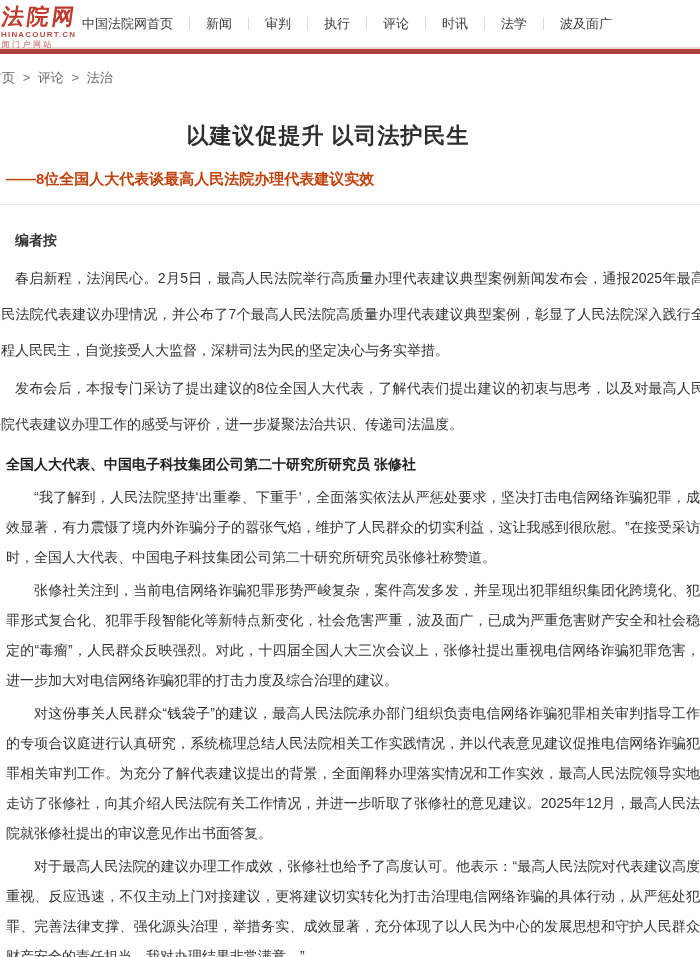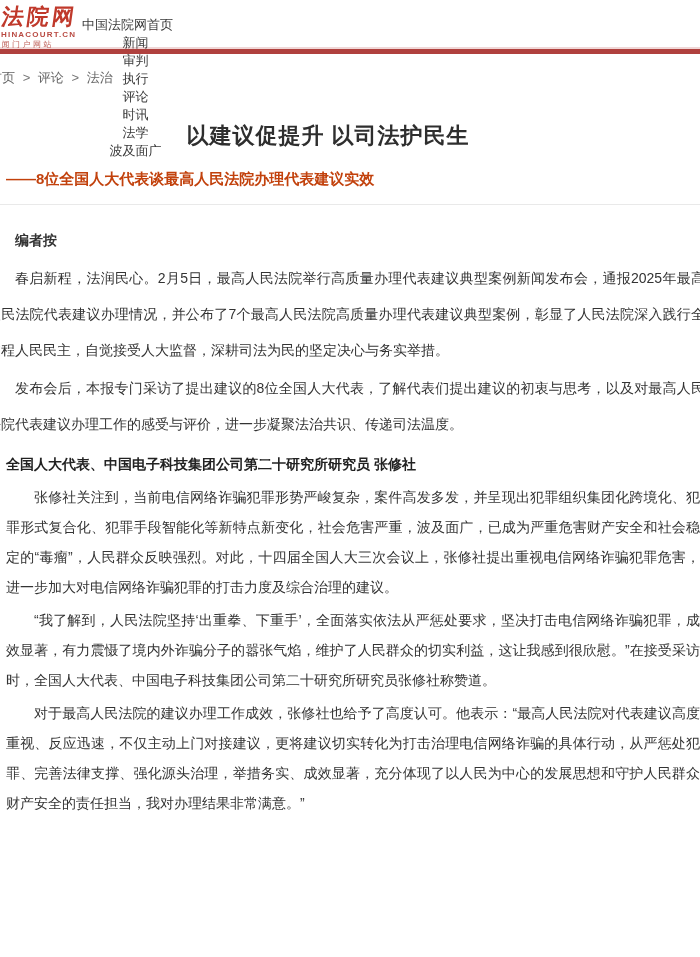--- a/index.html
+++ b/index.html
@@ -6,21 +6,21 @@
   body{width:700px;height:957px;overflow:hidden;font-family:"Liberation Sans",sans-serif;color:#333;}
   .viewport{position:relative;width:700px;height:957px;overflow:hidden;background:#fff;}
 
   
   .topbar{position:relative;height:47px;background:#fff;}
   .logo{position:absolute;left:0;top:4px;line-height:1.15;white-space:nowrap;}
   .logo-cn{font-size:22px;font-weight:bold;color:var(--logo_red,#c0392b);letter-spacing:3px;
            transform:skewX(-8deg);margin-left:-48px;font-family:"Liberation Serif",serif;}
   .logo-en{font-size:8px;font-weight:bold;color:#b94a42;letter-spacing:1.2px;margin-left:-6px;margin-top:1px;}
   .logo-tag{font-size:8px;color:#c0635c;letter-spacing:2.5px;margin-left:-9px;margin-top:1px;}
-  .nav{position:absolute;left:82px;top:16px;height:47px;display:flex;align-items:center;font-size:13px;color:#3a3a3a;flex-direction:column;}
+  .nav{position:absolute;left:82px;top:0;height:47px;display:flex;align-items:center;font-size:13px;color:#3a3a3a;}
   .nav a{color:#3a3a3a;text-decoration:none;padding:0 16px;white-space:nowrap;cursor:pointer;}
   .nav a:first-child{padding-left:0;}
   .nav-sep{width:1px;height:13px;background:var(--nav_sep,#d9d9d9);}
 
   .redline{height:5px;border-top:2px solid var(--rule_light,#f0d7d7);background:var(--brand_red,#b0413e);}
 
   .breadcrumb{margin:15px 0 0 -11px;font-size:13px;color:#666;white-space:nowrap;}
   .breadcrumb a{color:#666;text-decoration:none;cursor:pointer;}
   .bc-sep{margin:0 4px;color:#777;}
 
@@ -88,18 +88,19 @@
     <div class="divider"></div>
 
     <section class="editor">
       <p class="ed-head">编者按</p>
       <p>春启新程，法润民心。2月5日，最高人民法院举行高质量办理代表建议典型案例新闻发布会，通报2025年最高人民法院代表建议办理情况，并公布了7个最高人民法院高质量办理代表建议典型案例，彰显了人民法院深入践行全过程人民民主，自觉接受人大监督，深耕司法为民的坚定决心与务实举措。</p>
       <p>发布会后，本报专门采访了提出建议的8位全国人大代表，了解代表们提出建议的初衷与思考，以及对最高人民法院代表建议办理工作的感受与评价，进一步凝聚法治共识、传递司法温度。</p>
     </section>
 
     <h2 class="section-head">全国人大代表、中国电子科技集团公司第二十研究所研究员 张修社</h2>
 
+    <p class="body-p">“我了解到，人民法院坚持‘出重拳、下重手’，全面落实依法从严惩处要求，坚决打击电信网络诈骗犯罪，成效显著，有力震慑了境内外诈骗分子的嚣张气焰，维护了人民群众的切实利益，这让我感到很欣慰。”在接受采访时，全国人大代表、中国电子科技集团公司第二十研究所研究员张修社称赞道。</p>
     <p class="body-p">张修社关注到，当前电信网络诈骗犯罪形势严峻复杂，案件高发多发，并呈现出犯罪组织集团化跨境化、犯罪形式复合化、犯罪手段智能化等新特点新变化，社会危害严重，波及面广，已成为严重危害财产安全和社会稳定的“毒瘤”，人民群众反映强烈。对此，十四届全国人大三次会议上，张修社提出重视电信网络诈骗犯罪危害，进一步加大对电信网络诈骗犯罪的打击力度及综合治理的建议。</p>
-    <p class="body-p">“我了解到，人民法院坚持‘出重拳、下重手’，全面落实依法从严惩处要求，坚决打击电信网络诈骗犯罪，成效显著，有力震慑了境内外诈骗分子的嚣张气焰，维护了人民群众的切实利益，这让我感到很欣慰。”在接受采访时，全国人大代表、中国电子科技集团公司第二十研究所研究员张修社称赞道。</p>
+    <p class="body-p">对这份事关人民群众“钱袋子”的建议，最高人民法院承办部门组织负责电信网络诈骗犯罪相关审判指导工作的专项合议庭进行认真研究，系统梳理总结人民法院相关工作实践情况，并以代表意见建议促推电信网络诈骗犯罪相关审判工作。为充分了解代表建议提出的背景，全面阐释办理落实情况和工作实效，最高人民法院领导实地走访了张修社，向其介绍人民法院有关工作情况，并进一步听取了张修社的意见建议。2025年12月，最高人民法院就张修社提出的审议意见作出书面答复。</p>
     <p class="body-p">对于最高人民法院的建议办理工作成效，张修社也给予了高度认可。他表示：“最高人民法院对代表建议高度重视、反应迅速，不仅主动上门对接建议，更将建议切实转化为打击治理电信网络诈骗的具体行动，从严惩处犯罪、完善法律支撑、强化源头治理，举措务实、成效显著，充分体现了以人民为中心的发展思想和守护人民群众财产安全的责任担当，我对办理结果非常满意。”</p>
   </article>
 
 </div>
 
 </body></html>

